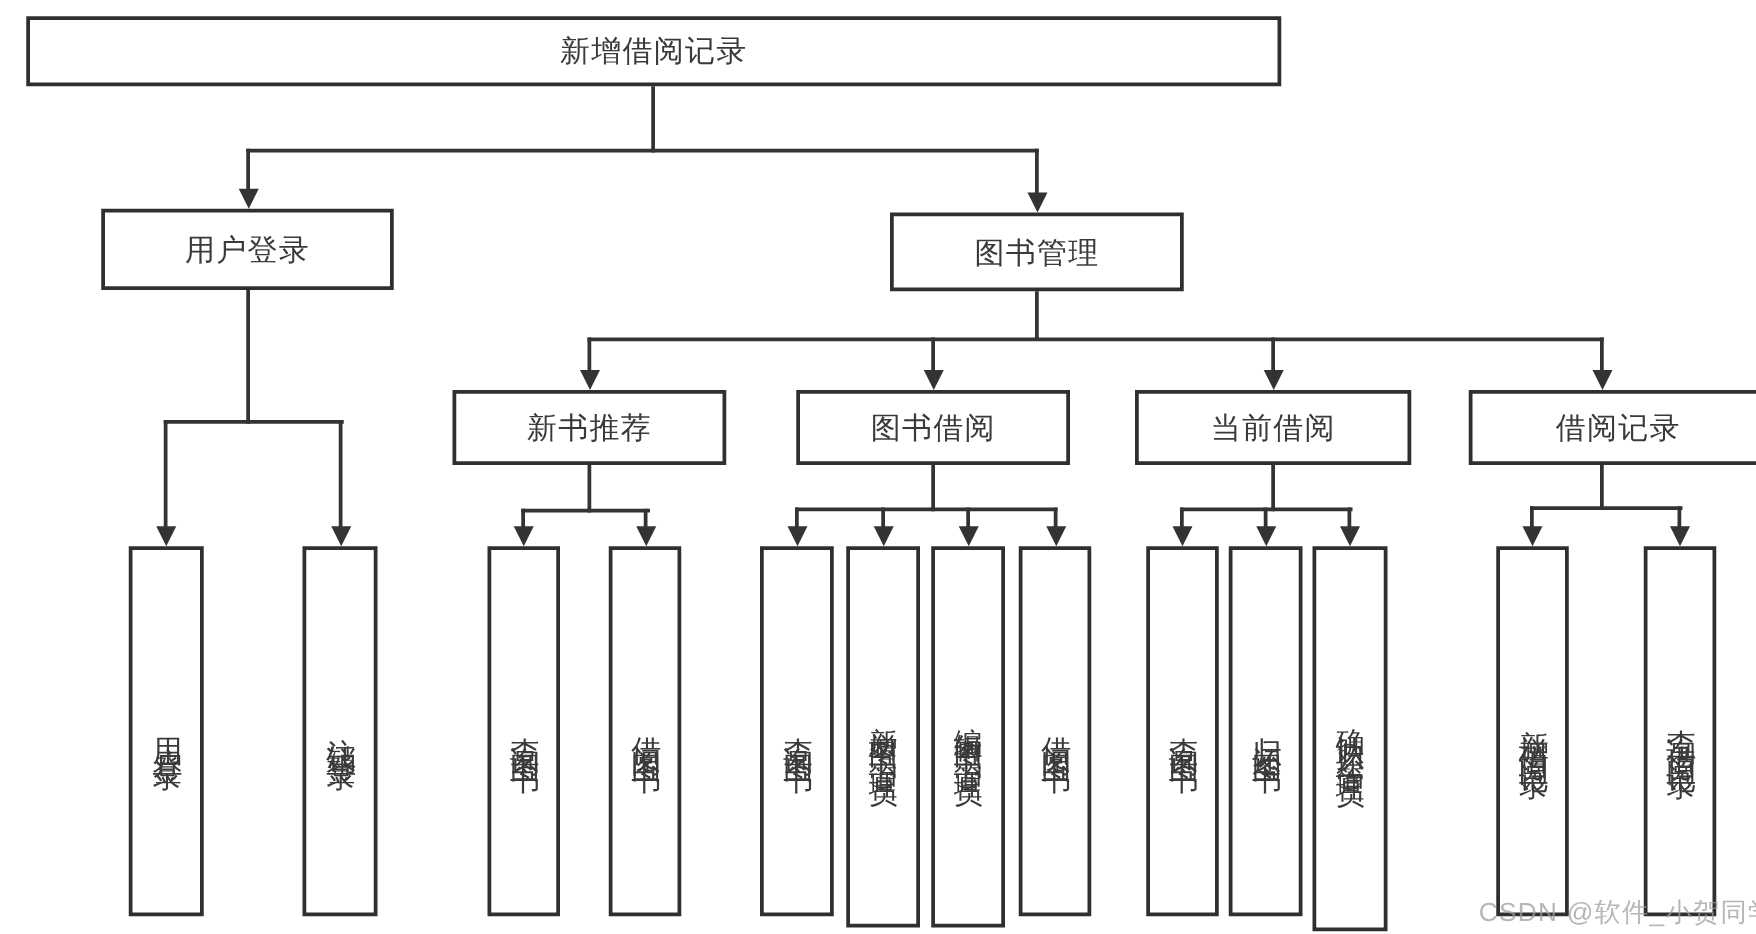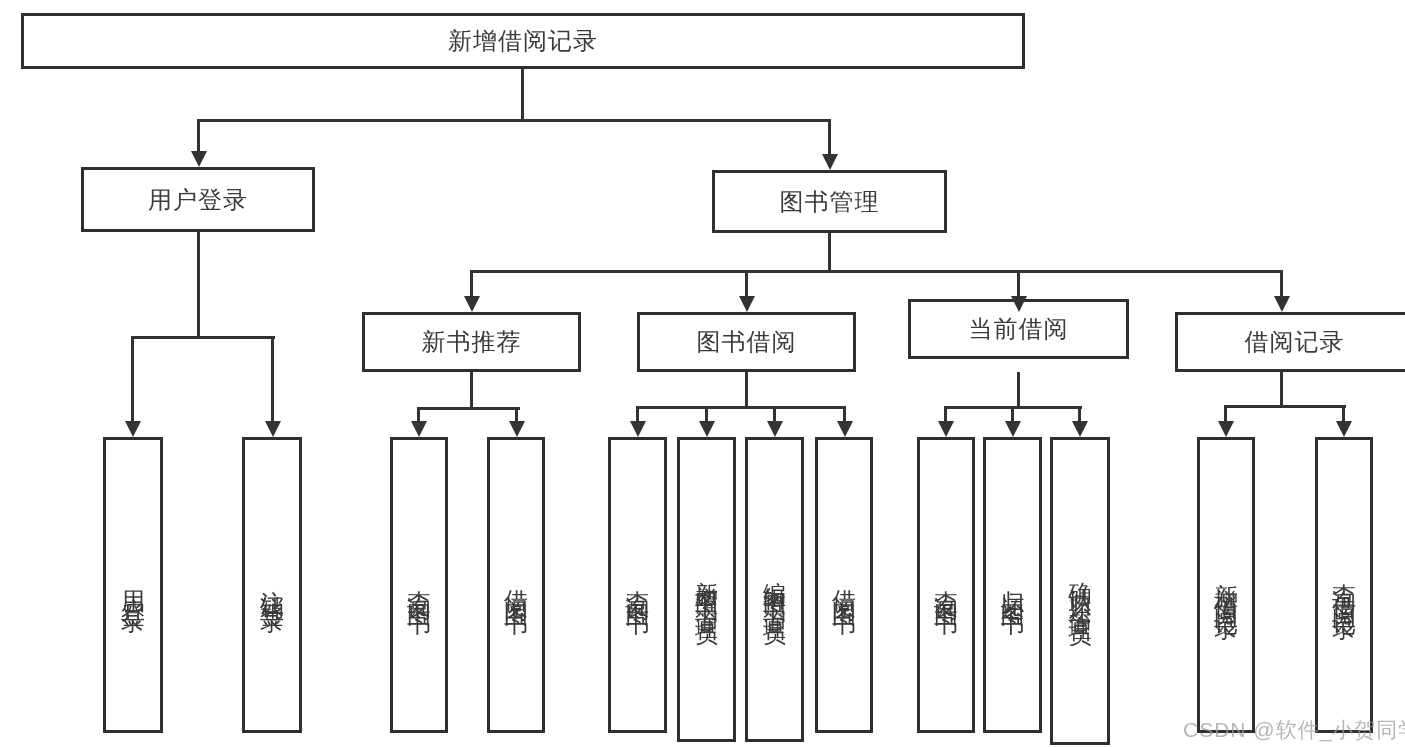--- a/index.html
+++ b/index.html
@@ -37,21 +37,21 @@
     border-left:8px solid transparent;
     border-right:8px solid transparent;
     border-top:16px solid #333333;
   }
   
   #b-root{left:21px;top:13px;width:1004px;height:56px;}
   #b-userlogin{left:81px;top:167px;width:234px;height:65px;}
   #b-bookmgmt{left:712px;top:170px;width:235px;height:63px;}
   #b-newrec{left:362px;top:312px;width:219px;height:60px;}
   #b-bookborrow{left:637px;top:312px;width:219px;height:60px;}
-  #b-current{left:908px;top:299px;width:221px;height:60px;}
+  #b-current{left:908px;top:312px;width:221px;height:60px;}
   #b-records{left:1175px;top:312px;width:239px;height:60px;}
   #l-a1{left:103px;top:437px;width:60px;height:296px;}
   #l-a2{left:242px;top:437px;width:60px;height:296px;}
   #l-b1{left:390px;top:437px;width:58px;height:296px;}
   #l-b2{left:487px;top:437px;width:58px;height:296px;}
   #l-c1{left:608px;top:437px;width:59px;height:296px;}
   #l-c2{left:677px;top:437px;width:59px;height:305px;}
   #l-c3{left:745px;top:437px;width:59px;height:305px;}
   #l-c4{left:815px;top:437px;width:58px;height:296px;}
   #l-d1{left:917px;top:437px;width:58px;height:296px;}

